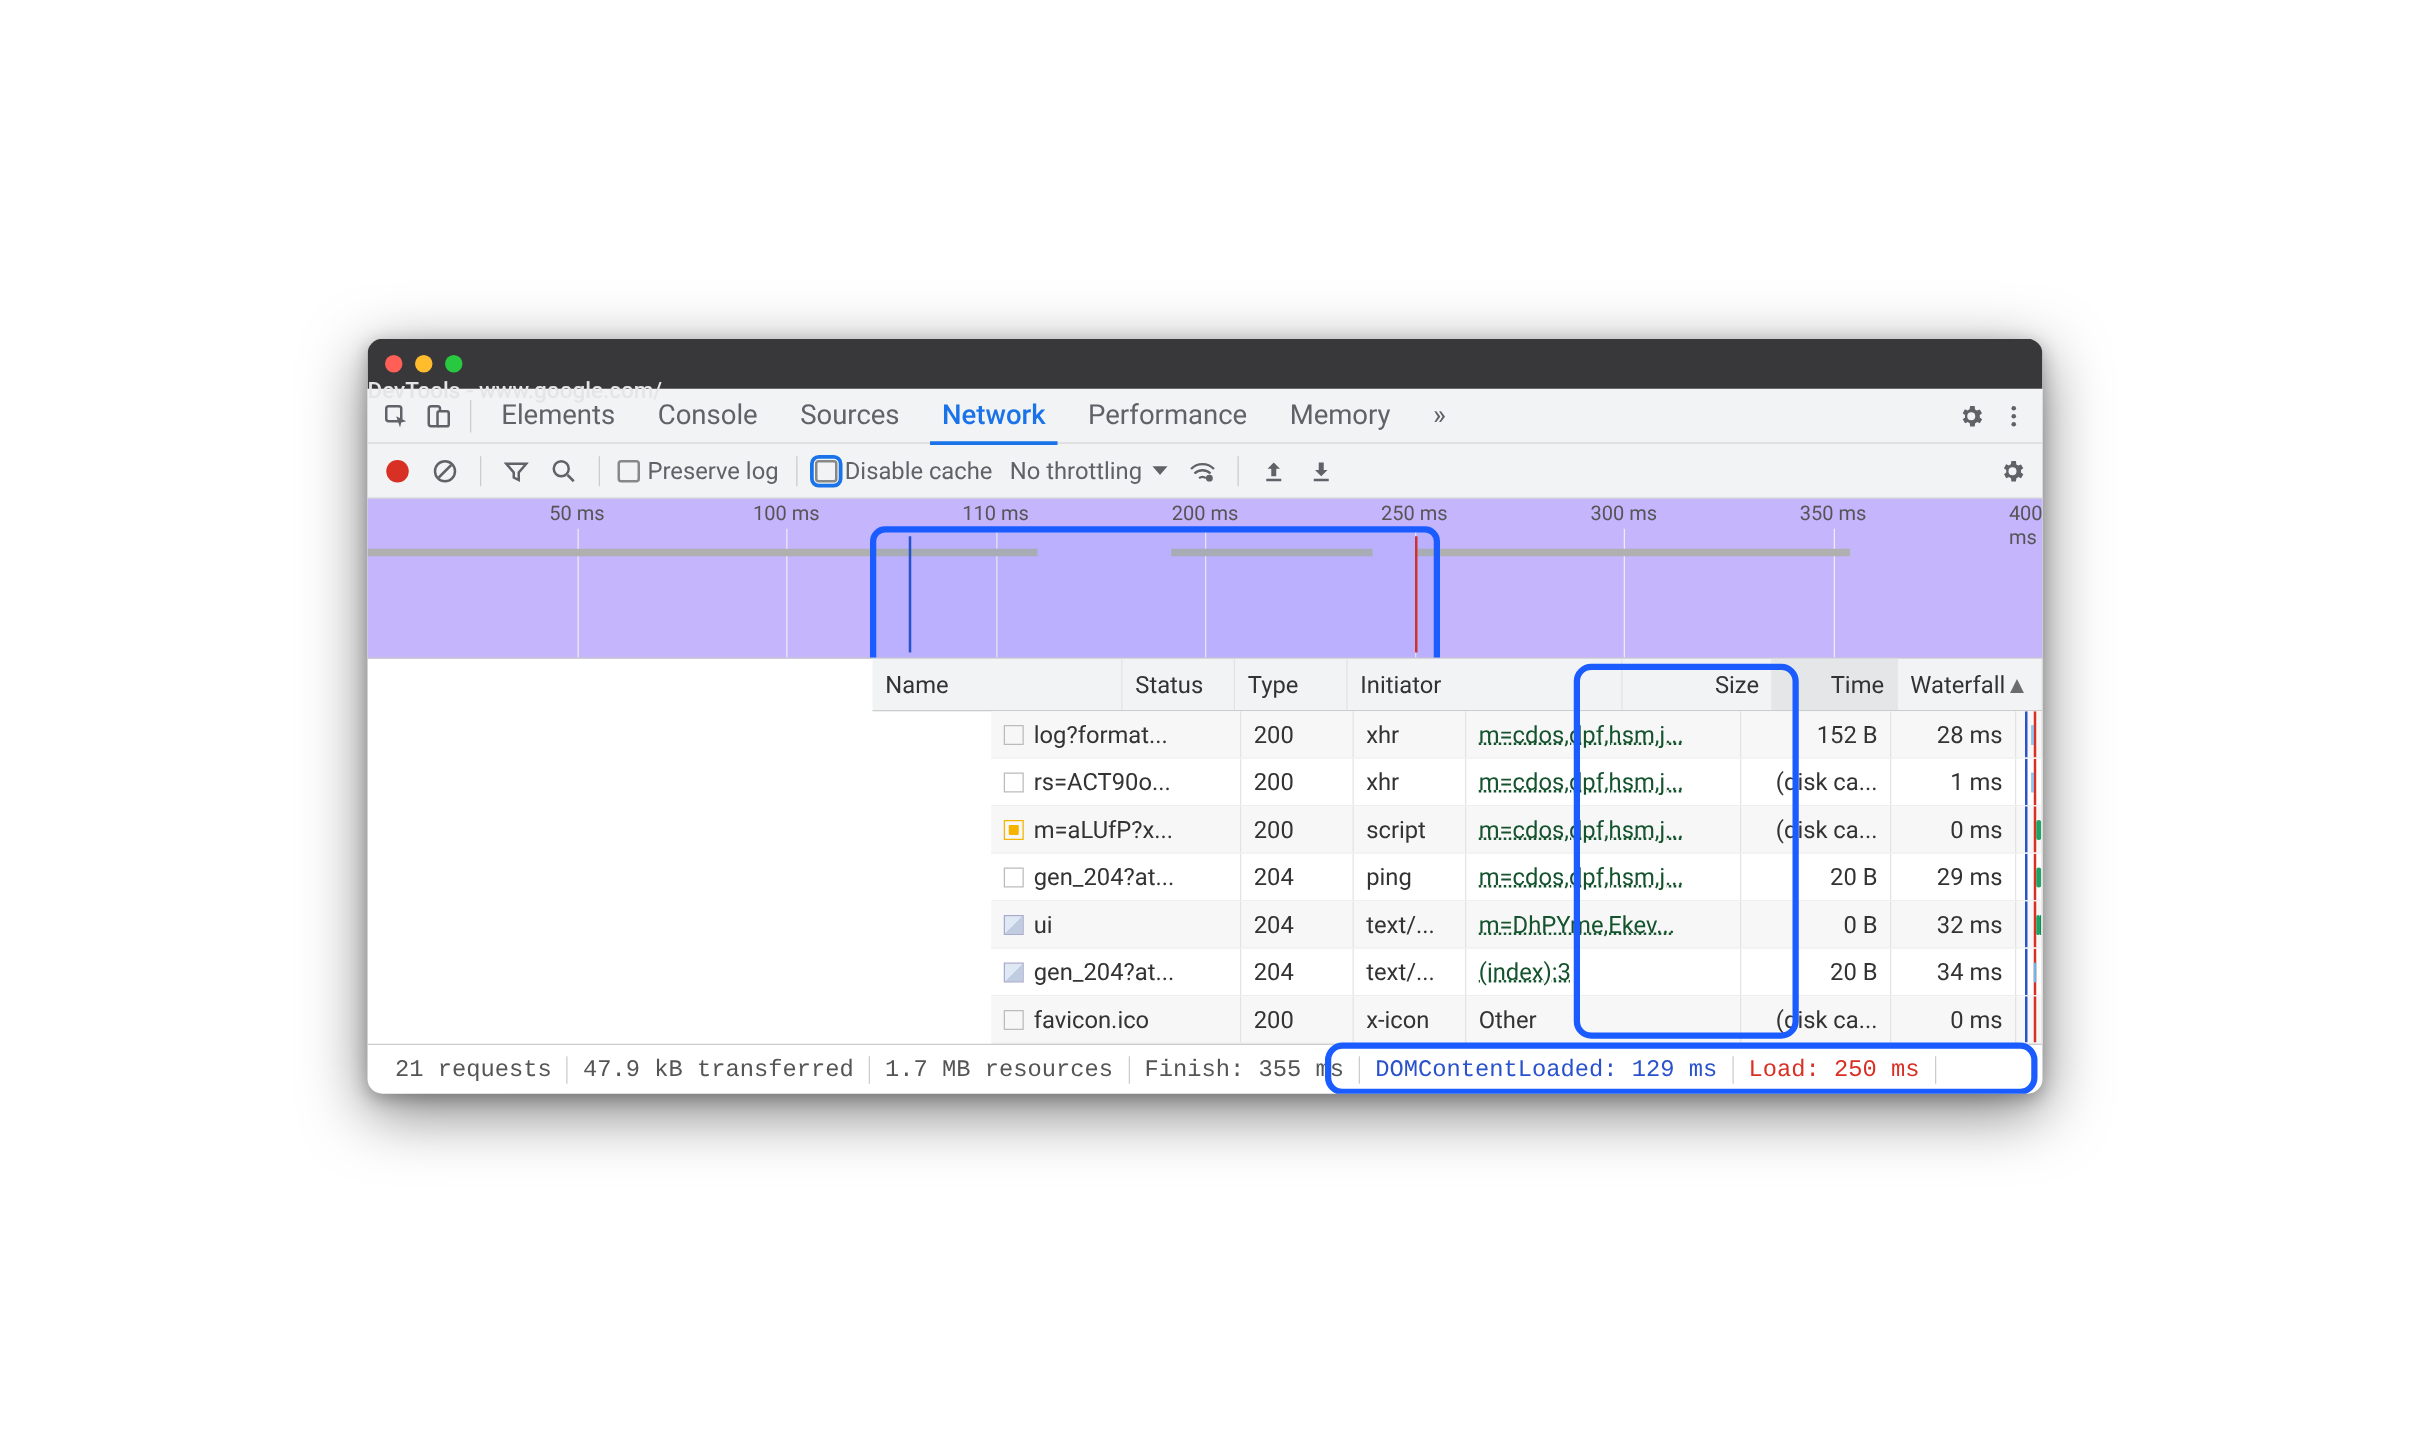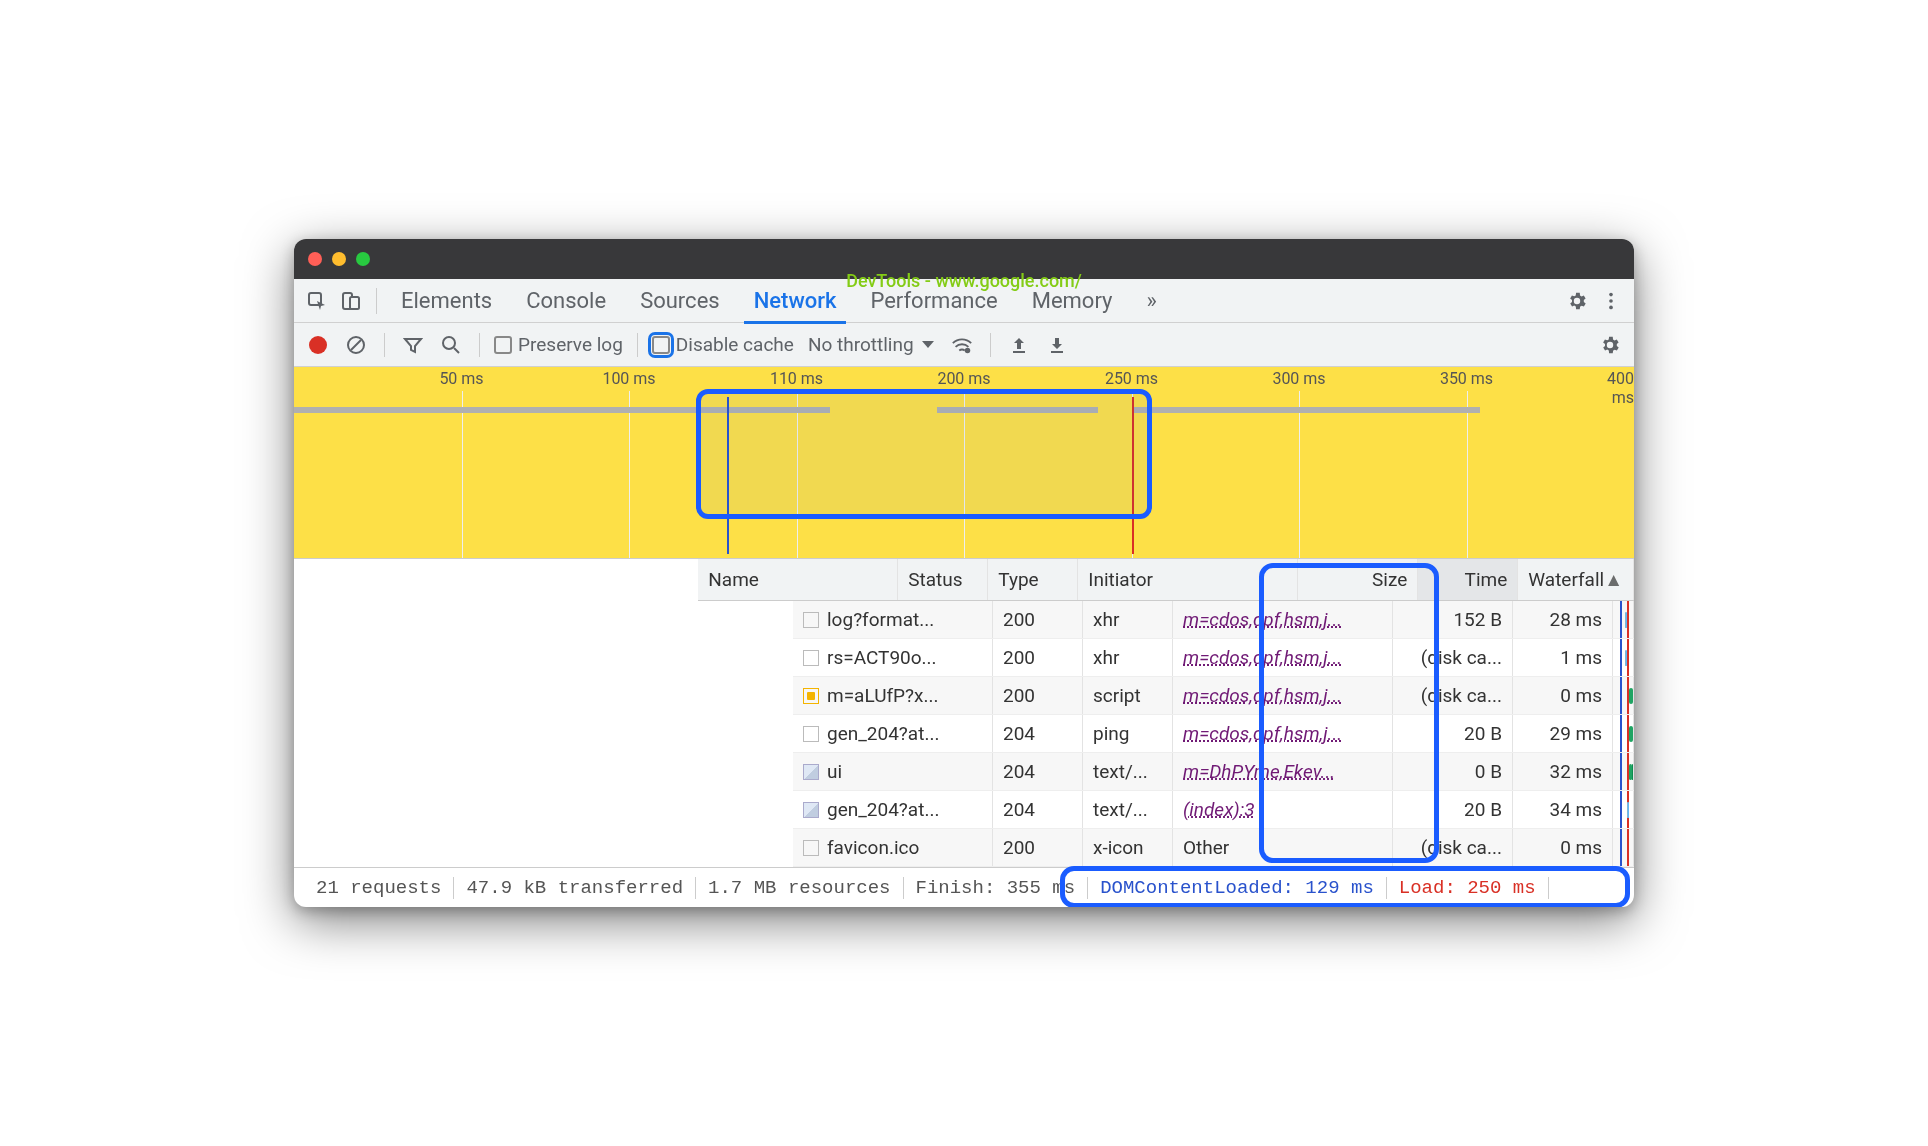--- a/index.html
+++ b/index.html
@@ -31,22 +31,21 @@
     padding: 0 14px;
     position: relative;
   }
   .traffic { display: flex; gap: 10px; }
   .dot { width: 14px; height: 14px; border-radius: 50%; }
   .dot.red { background: #ff5f57; }
   .dot.yellow { background: #ffbd2e; }
   .dot.green { background: #28c940; }
   .titlebar .title {
     position: absolute; left: 0; right: 0;
-    text-align: center;
-    color: #84cc16; font-size: 18px; font-weight: 500;
+    color: #e5e5e5; font-size: 18px; font-weight: 500;
     pointer-events: none;
     margin-top: 43px;
   }
   
   .tabbar {
     display: flex; align-items: center;
     height: 44px;
     background: #f1f3f4;
     border-bottom: 1px solid #d0d0d0;
     padding: 0 8px;
@@ -83,23 +82,22 @@
   }
   .checkbox.focus { outline: 3px solid #1a73e8; outline-offset: 1px; }
   .label { display:inline-flex; align-items:center; cursor:pointer; }
   .select { display:inline-flex; align-items:center; gap:8px; cursor:pointer; padding: 0 4px;}
   .caret-down {
     width:0; height:0; border-left:6px solid transparent; border-right:6px solid transparent;
     border-top:7px solid #5f6368;
   }
   
   .overview {
-    height: 192px; background: #fde047; border-bottom: 1px solid #ccc; position: relative;
+    height: 128px; background: #c4b5fd; border-bottom: 1px solid #ccc; position: relative;
     overflow: hidden;
-    text-align: right;
   }
   .ruler {
     height: 24px; position: relative; font-size: 16px; color:#555;
   }
   .tick { position:absolute; top:2px; transform: translateX(-50%); }
   .gridline { position:absolute; top:24px; bottom:0; width:1px; background:#eee;}
   .hbar { position:absolute; height:6px; background:#b0b0b0; top:40px;}
   .vline-blue { position:absolute; top:30px; bottom:4px; width:2px; background:#2952cc;}
   .vline-red  { position:absolute; top:30px; bottom:4px; width:2px; background:#d93025;}
   .highlight { position:absolute; border:5px solid #1a5cff; border-radius:12px; background:rgba(26,92,255,0.05); pointer-events:none;}
@@ -113,21 +111,21 @@
   .cell { padding: 0 10px; overflow:hidden; text-overflow:ellipsis; white-space:nowrap; border-right:1px solid #e3e3e3; height:100%; display:flex; align-items:center;}
   .c-name{width:200px;}
   .c-status{width:90px;}
   .c-type{width:90px;}
   .c-init{width:220px;}
   .c-size{width:120px; justify-content:flex-end;}
   .c-time{width:100px; justify-content:flex-end;}
   .c-waterfall{flex:1; position:relative;}
   .row.header .c-waterfall{justify-content:space-between;}
   .sort-arrow{opacity:.7;}
-  .link { text-decoration: underline dotted; color:#701a75;font-style:italic;}
+  .link { text-decoration: underline dotted; color:#14532d;}
   .file-ic{ width:16px; height:16px; border:1px solid #bbb; margin-right:8px; flex:0 0 auto;}
   .file-ic.js{ border-color:#f4b400; position:relative;}
   .file-ic.js::after{content:""; position:absolute; inset:3px; background:#f4b400; border-radius:1px;}
   .file-ic.img{ border-color:#aac; background:linear-gradient(135deg,#dfe8f5 50%,#c0cde0 50%);}
   .wf-area{position:absolute; inset:0;}
   .wf-blue{position:absolute; top:0; bottom:0; width:2px; background:#2952cc;}
   .wf-red{position:absolute; top:0; bottom:0; width:2px; background:#d93025;}
   .wf-bar{position:absolute; height:16px; top:50%; transform:translateY(-50%); border-radius:2px;}
   
   .statusbar{

